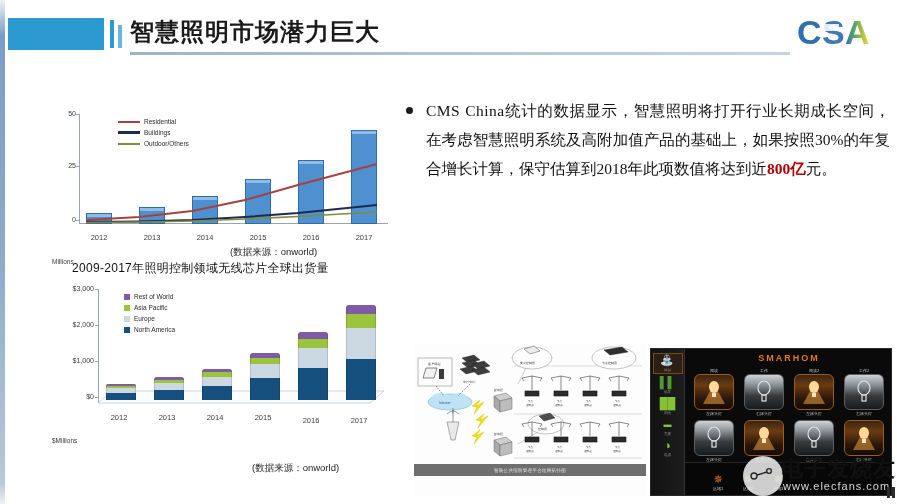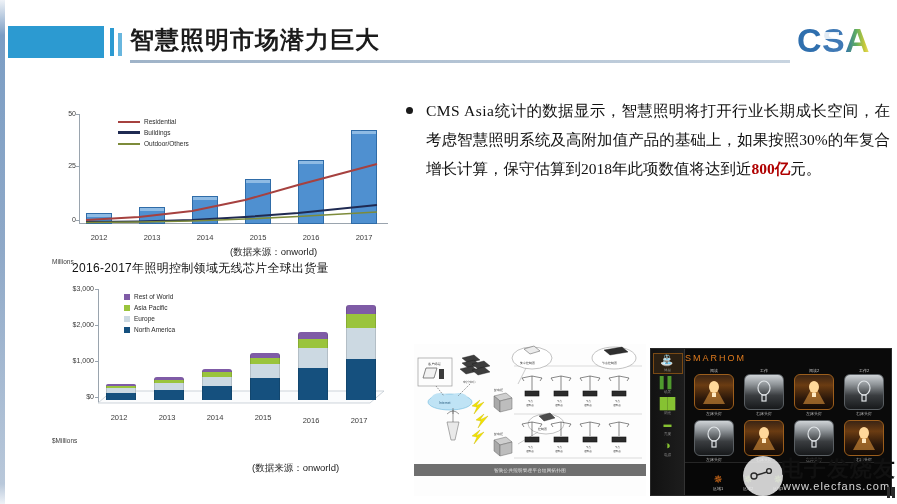--- a/index.html
+++ b/index.html
@@ -1,21 +1,21 @@
 <!DOCTYPE html>
 <html><head>
 <meta charset="utf-8">
 <style>
   html,body{margin:0;padding:0;background:#fff;}
   body{width:897px;height:504px;overflow:hidden;font-family:"Liberation Sans",sans-serif;position:relative;}
   .slide{position:absolute;inset:0;background:#fff;}
   .left-edge{position:absolute;left:0;top:0;width:5px;height:504px;background:linear-gradient(180deg,#eef2f7 0%,#7b9dc4 7%,#8fa9c8 50%,#b9c8da 96%,#eef2f7 100%);}
 
   
-  .header{position:absolute;left:0;top:12px;width:897px;height:60px;}
+  .header{position:absolute;left:0;top:4px;width:897px;height:60px;}
   .hdr-block{position:absolute;left:8px;top:14px;width:96px;height:32px;background:#2c9ad1;}
   .hdr-tick1{position:absolute;left:110px;top:16px;width:4px;height:28px;background:#2c9ad1;}
   .hdr-tick2{position:absolute;left:118px;top:21px;width:4px;height:23px;background:#68b6de;}
   .hdr-title{position:absolute;left:130px;top:11px;font-size:24px;font-weight:bold;color:#1b1b1b;letter-spacing:1px;line-height:34px;white-space:nowrap;}
   .hdr-rule{position:absolute;left:130px;top:48px;width:660px;height:3px;background:linear-gradient(90deg,#9fb3c8,#c8d4e0);}
   .logo{position:absolute;right:8px;top:6px;width:92px;height:44px;}
   .logo svg{display:block;}
 
   
   .chart1{position:absolute;left:52px;top:108px;width:340px;height:140px;}
@@ -61,21 +61,21 @@
   .netdiag svg{display:block;}
   .net-caption{position:absolute;left:0;bottom:20px;width:232px;height:12px;background:#6f6f6f;color:#e8e8e8;font-size:4.5px;display:flex;align-items:center;justify-content:center;letter-spacing:.3px;}
 
   
   .panel{position:absolute;left:650px;top:348px;width:242px;height:148px;background:#0a0a0a;border:1px solid #2a2a2a;box-sizing:border-box;overflow:hidden;}
   .panel-side{position:absolute;left:0;top:0;width:34px;height:148px;background:linear-gradient(90deg,#121212,#1d1d1d);border-right:1px solid #333;box-sizing:border-box;display:flex;flex-direction:column;align-items:center;padding-top:4px;gap:2px;}
   .side-item{width:30px;text-align:center;}
   .side-item.active{background:#2b2013;border:1px solid #7a4a15;box-sizing:border-box;}
   .side-glyph{font-size:11px;line-height:13px;}
   .side-label{font-size:3.6px;color:#8d8d8d;line-height:6px;}
-  .panel-title{position:absolute;left:34px;top:4px;width:208px;font-size:9px;font-weight:normal;color:#e07b1e;letter-spacing:2px;}
+  .panel-title{position:absolute;left:34px;top:4px;width:208px;text-align:center;font-size:9px;font-weight:bold;color:#e07b1e;letter-spacing:2px;}
   .grid{position:absolute;left:40px;top:18px;width:196px;display:grid;grid-template-columns:repeat(4,1fr);gap:2px 4px;}
   .cell{text-align:center;}
   .cell-name{font-size:4px;color:#c9c9c9;line-height:7px;}
   .tile{width:40px;height:36px;margin:0 auto;border-radius:6px;box-sizing:border-box;position:relative;overflow:hidden;}
   .tile.off{background:linear-gradient(180deg,#cfd3d6 0%,#8f9498 28%,#3a3d40 60%,#17191b 100%);border:1px solid #5a5f63;}
   .tile.on{background:linear-gradient(180deg,#3a2414 0%,#6b3c12 30%,#2a170a 70%,#140b05 100%);border:1px solid #9c5e1c;}
   .tile svg{position:absolute;left:50%;top:3px;transform:translateX(-50%);}
   .cell-sub{font-size:4px;color:#bdbdbd;line-height:8px;}
   .panel-foot{position:absolute;left:34px;bottom:0;width:208px;height:32px;background:#070707;border-top:1px solid #262626;}
   .zone{position:absolute;bottom:3px;text-align:center;width:30px;}
@@ -168,21 +168,21 @@
     <div class="c1-xlab" style="left:85px;  width:30px">2013</div>
     <div class="c1-xlab" style="left:138px; width:30px">2014</div>
     <div class="c1-xlab" style="left:191px; width:30px">2015</div>
     <div class="c1-xlab" style="left:244px; width:30px">2016</div>
     <div class="c1-xlab" style="left:297px; width:30px">2017</div>
 
     <div class="c1-units">Millions</div>
   </div>
 
   <div class="src1">(数据来源：onworld)</div>
-  <div class="cap1">2016-2017年照明控制领域无线芯片全球出货量</div>
+  <div class="cap1">2009-2017年照明控制领域无线芯片全球出货量</div>
 
   <div class="chart2">
     <div class="c2-legend">
       <div>
         <i style="background:#7f5ba6"></i>
           <span>Rest of World</span>
       </div>
       <div>
         <i style="background:#9ac43c"></i>
           <span>Asia Pacific</span>
@@ -263,21 +263,21 @@
     <div class="c2-xlab" style="left:237px;bottom:5px">2016</div>
     <div class="c2-xlab" style="left:285px;bottom:5px">2017</div>
 
     <div class="c2-units">$Millions</div>
   </div>
 
   <div class="src2">(数据来源：onworld)</div>
 
   <div class="body-text">
     <div class="bullet">
-      <span class="lat">CMS  Asia</span><span>统计的数据显示，智慧照明将打开行业长期成长空间，在考虑智慧照明系统及高附加值产品的基础上，如果按照30%的年复合增长计算，保守估算到2018年此项数值将达到近</span><span class="hl">800亿</span><span>元。</span>
+      <span class="lat">CMS  China</span><span>统计的数据显示，智慧照明将打开行业长期成长空间，在考虑智慧照明系统及高附加值产品的基础上，如果按照30%的年复合增长计算，保守估算到2018年此项数值将达到近</span><span class="hl">800亿</span><span>元。</span>
     </div>
   </div>
 
   <div class="netdiag">
     <svg width="232" height="132" viewBox="0 0 232 132">
 
       <rect x="4" y="14" width="34" height="28" fill="none" stroke="#9a9a9a" stroke-width="0.7"></rect>
       <polygon points="9,34 20,34 23,24 12,24" fill="#f2f2f2" stroke="#555" stroke-width="0.7"></polygon>
       <rect x="25" y="25" width="5" height="10" fill="#3b3b3b"></rect>
       <text x="14" y="21" font-size="3.2" fill="#333" font-family="Liberation Sans, sans-serif">客户终端</text>

